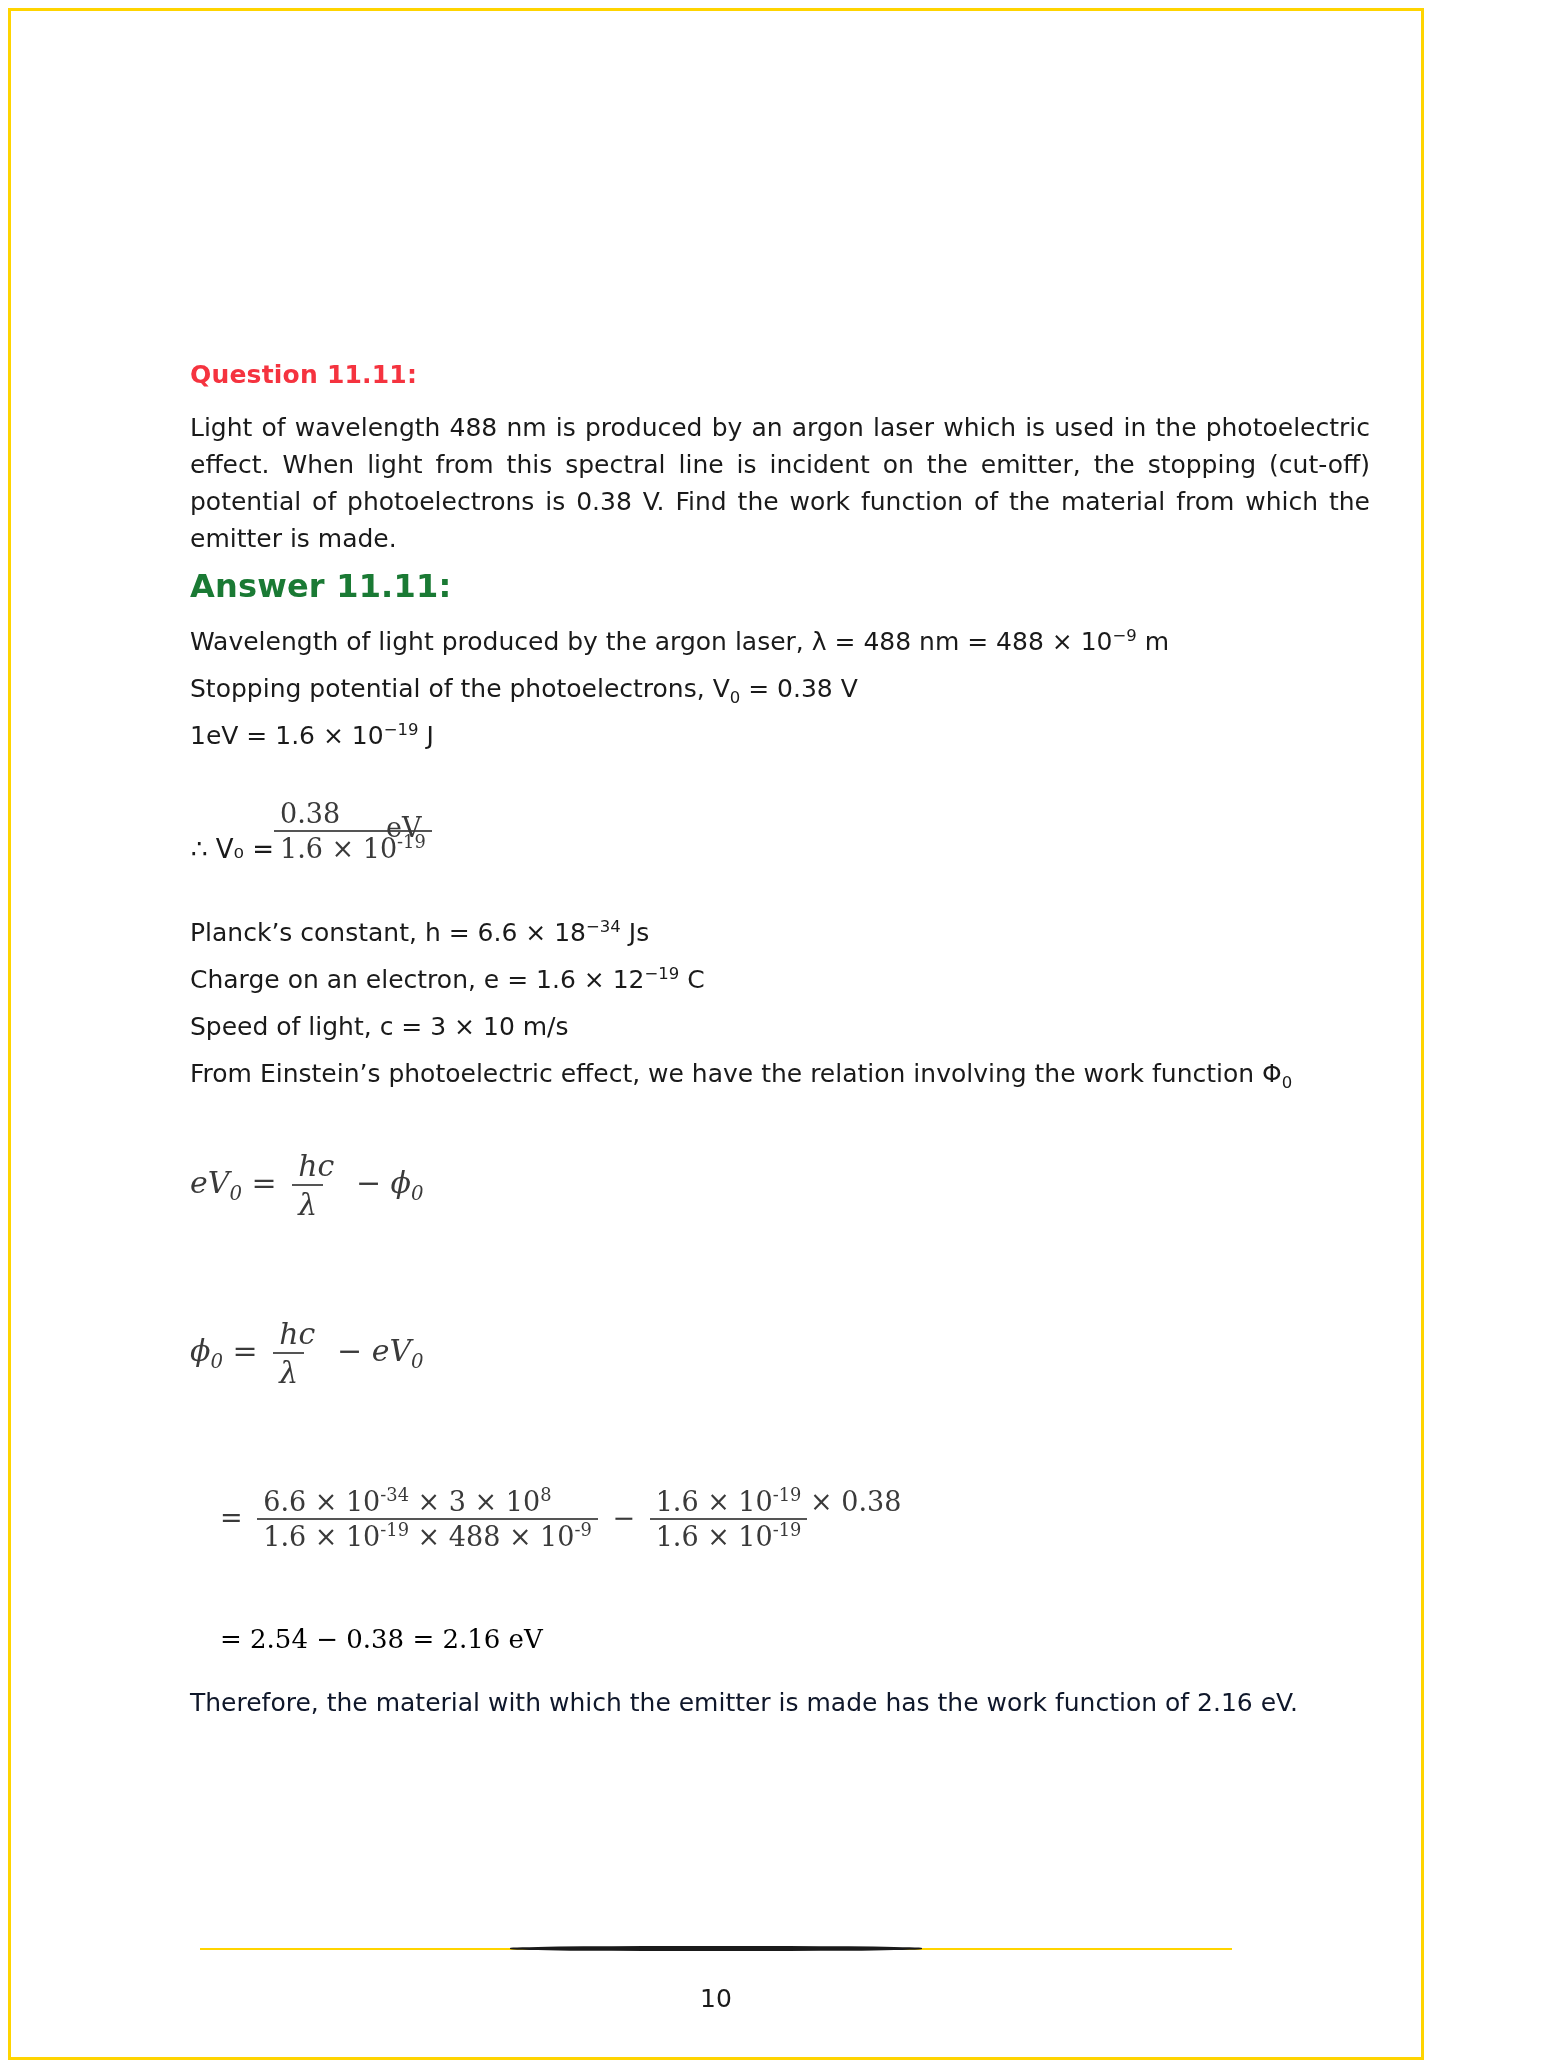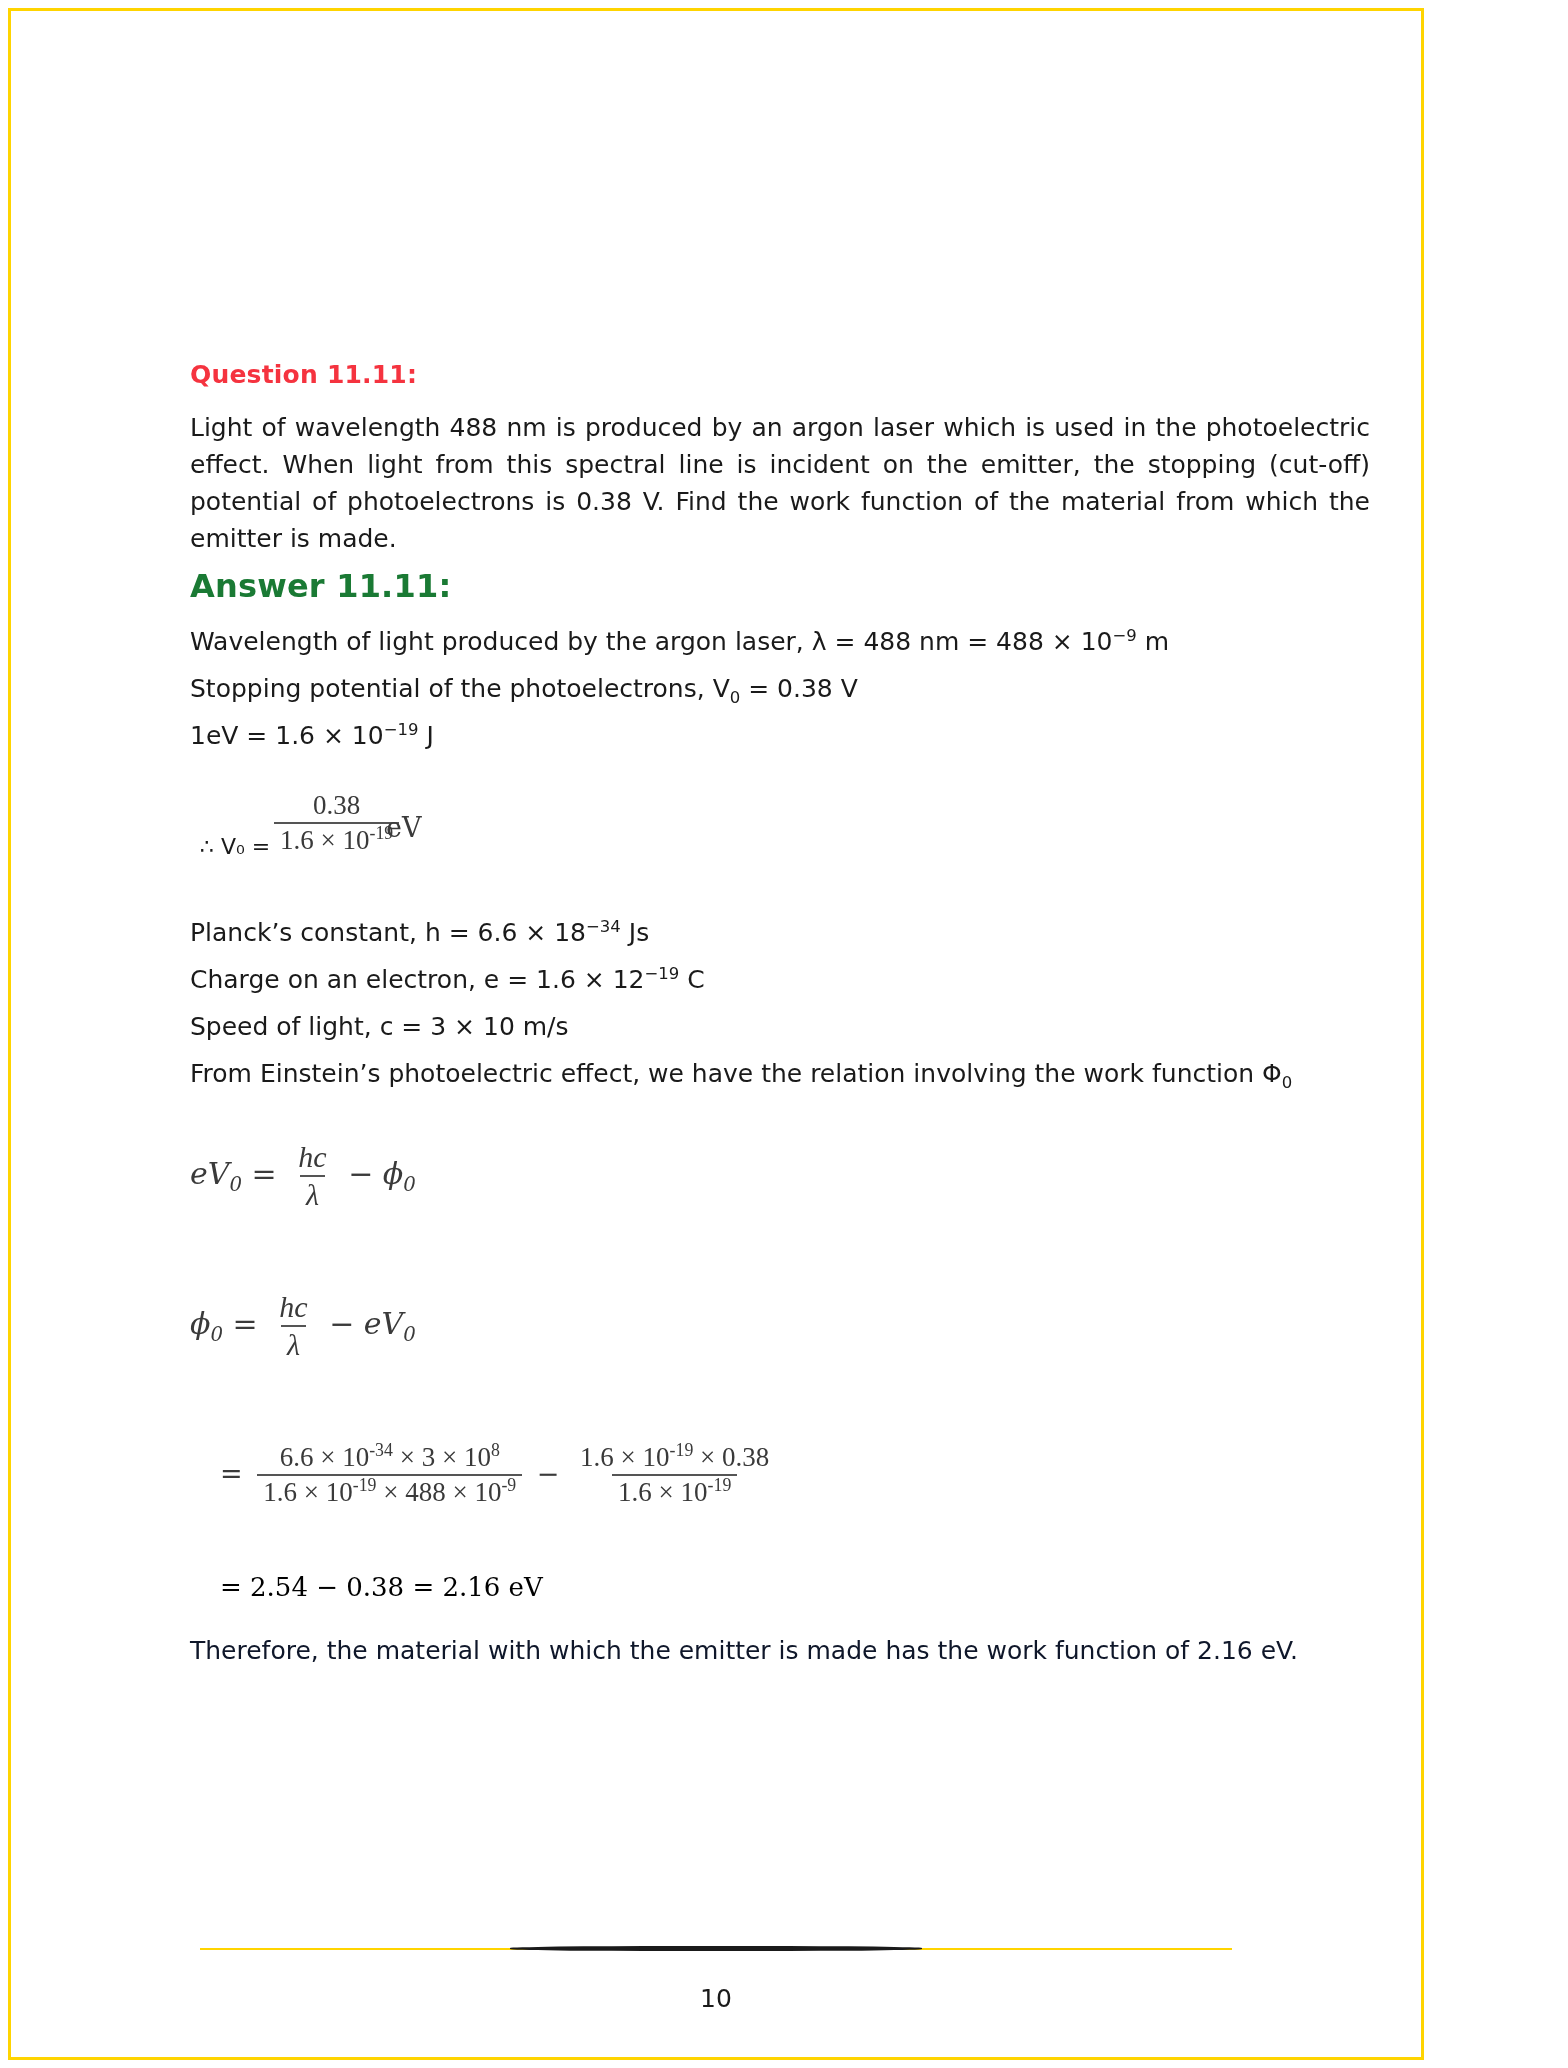--- a/index.html
+++ b/index.html
@@ -80,46 +80,45 @@
   .math {
     font-family: "DejaVu Serif", serif;
     color: #3a3a3a;
     font-style: italic;
   }
   .math-upright { font-style: normal; }
 
   .frac {
     display: inline-flex;
     flex-direction: column;
-    align-items: center;
+    align-items: flex-start;
     vertical-align: middle;
-    margin: 8px 6px;
-    font-family: Liberation Serif, serif;
+    margin: 16px 6px;
   }
   .frac .num {
     padding: 0 6px 1px 6px;
     white-space: nowrap;
   }
   .frac .den {
     border-top: 2px solid #555;
     padding: 1px 6px 0 6px;
     white-space: nowrap;
   }
 
   
   .v0-block {
     position: relative;
     height: 120px;
     margin: 22px 0 18px 0;
   }
   .v0-lead {
     position: absolute;
-    left: 10px;
+    left: 1px;
     top: 58px;
-    font-size: 22px;
+    font-size: 26px;
     color: #1a1a1a;
     font-family: "DejaVu Sans", sans-serif;
   }
   .v0-frac {
     position: absolute;
     left: 78px;
     top: 6px;
     font-size: 27px;
   }
   .v0-ev {

